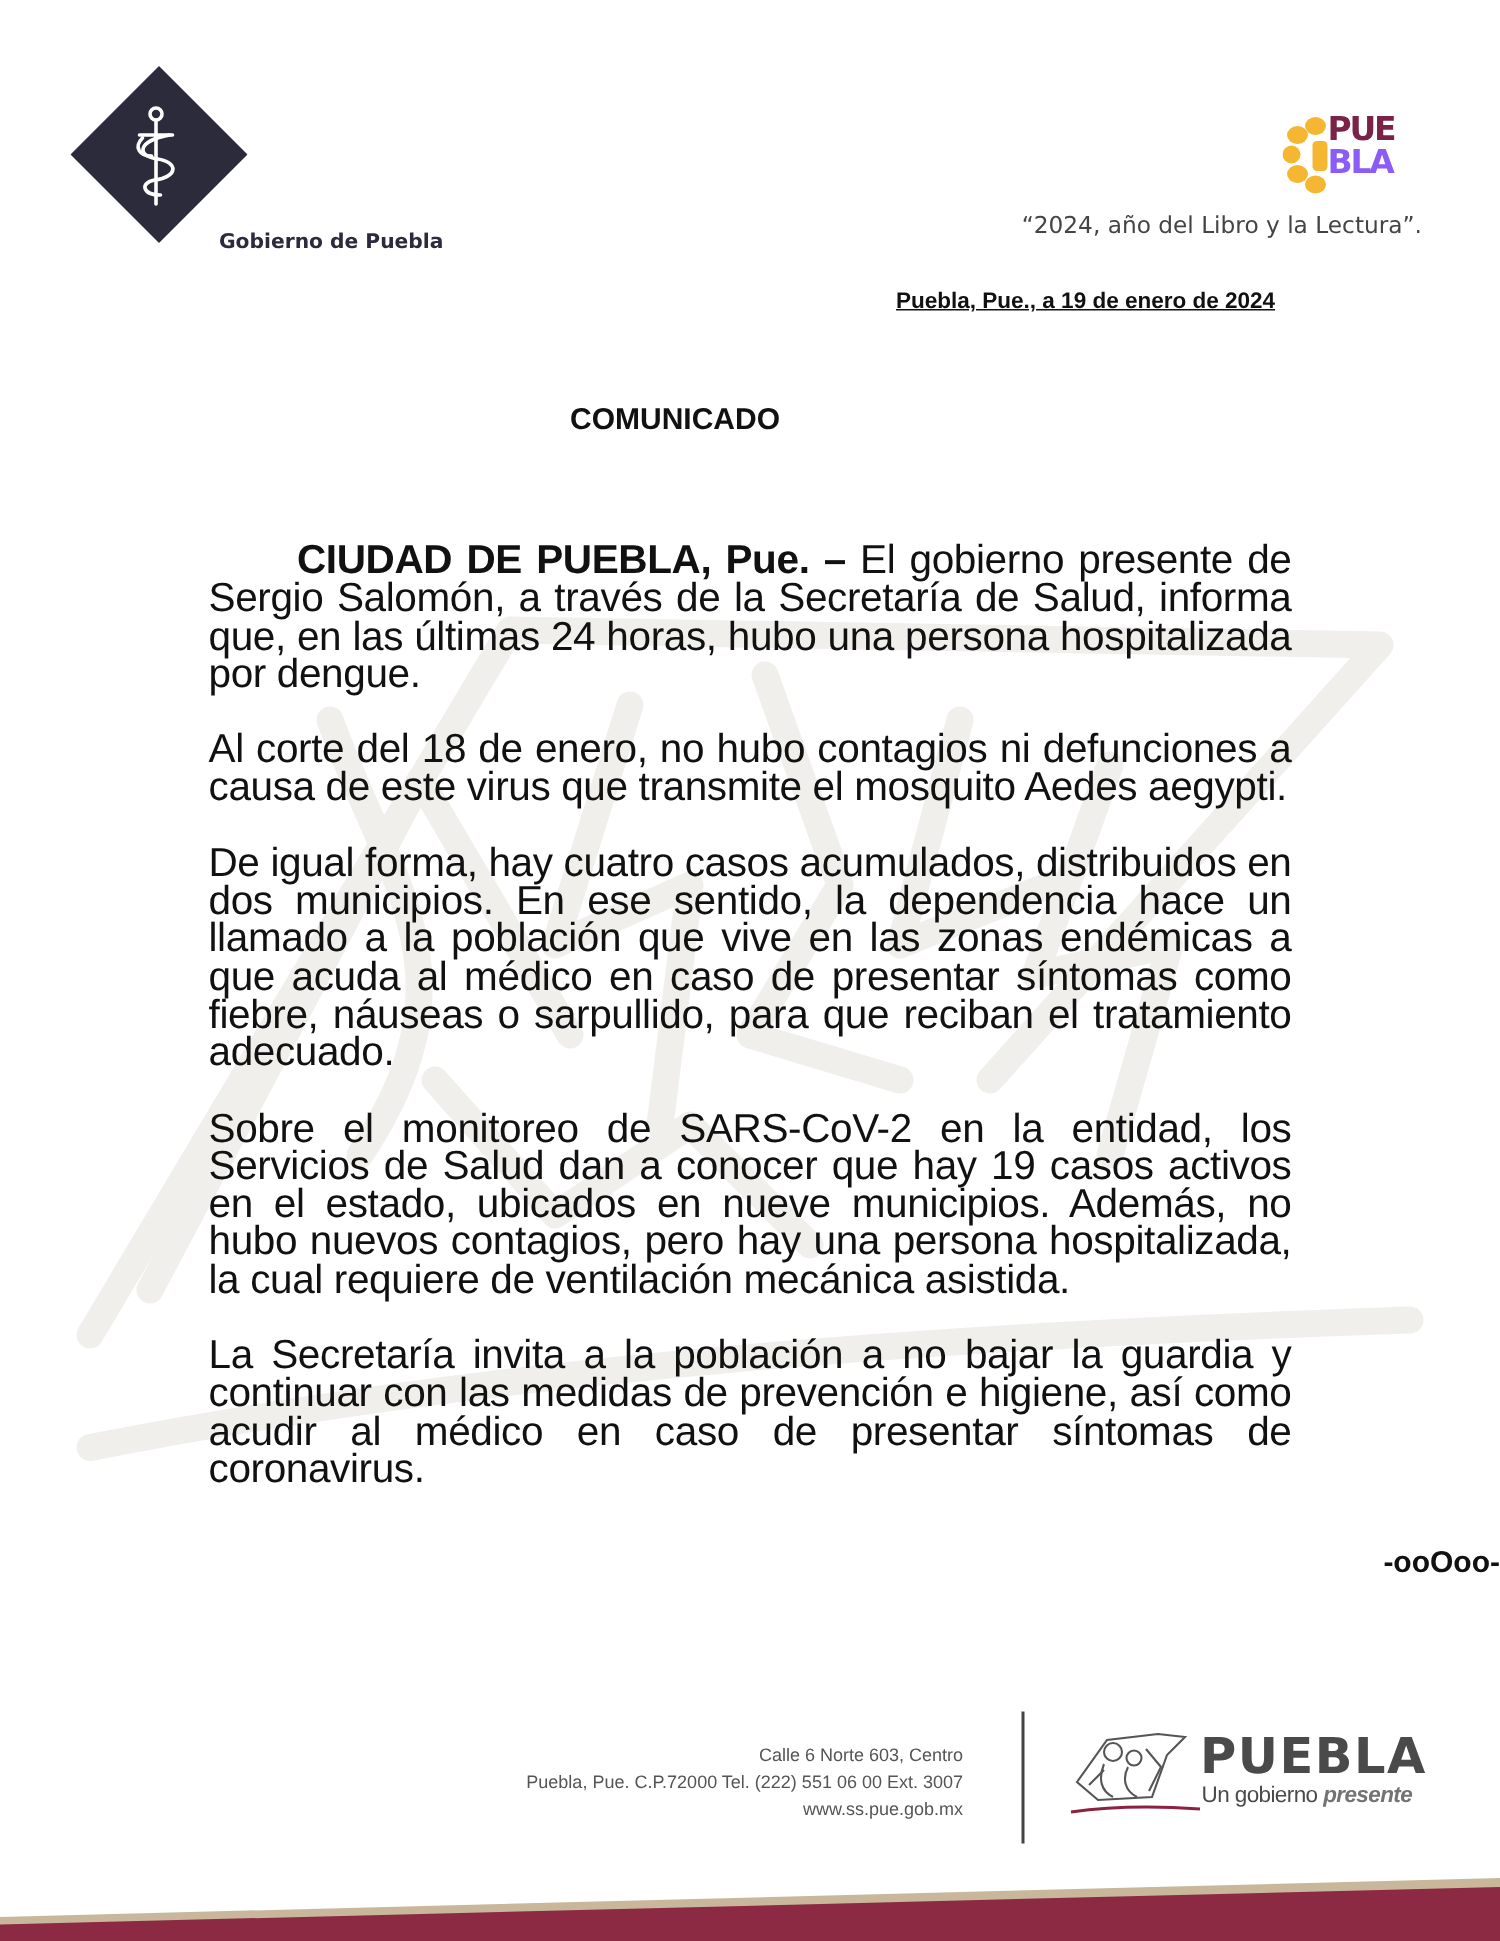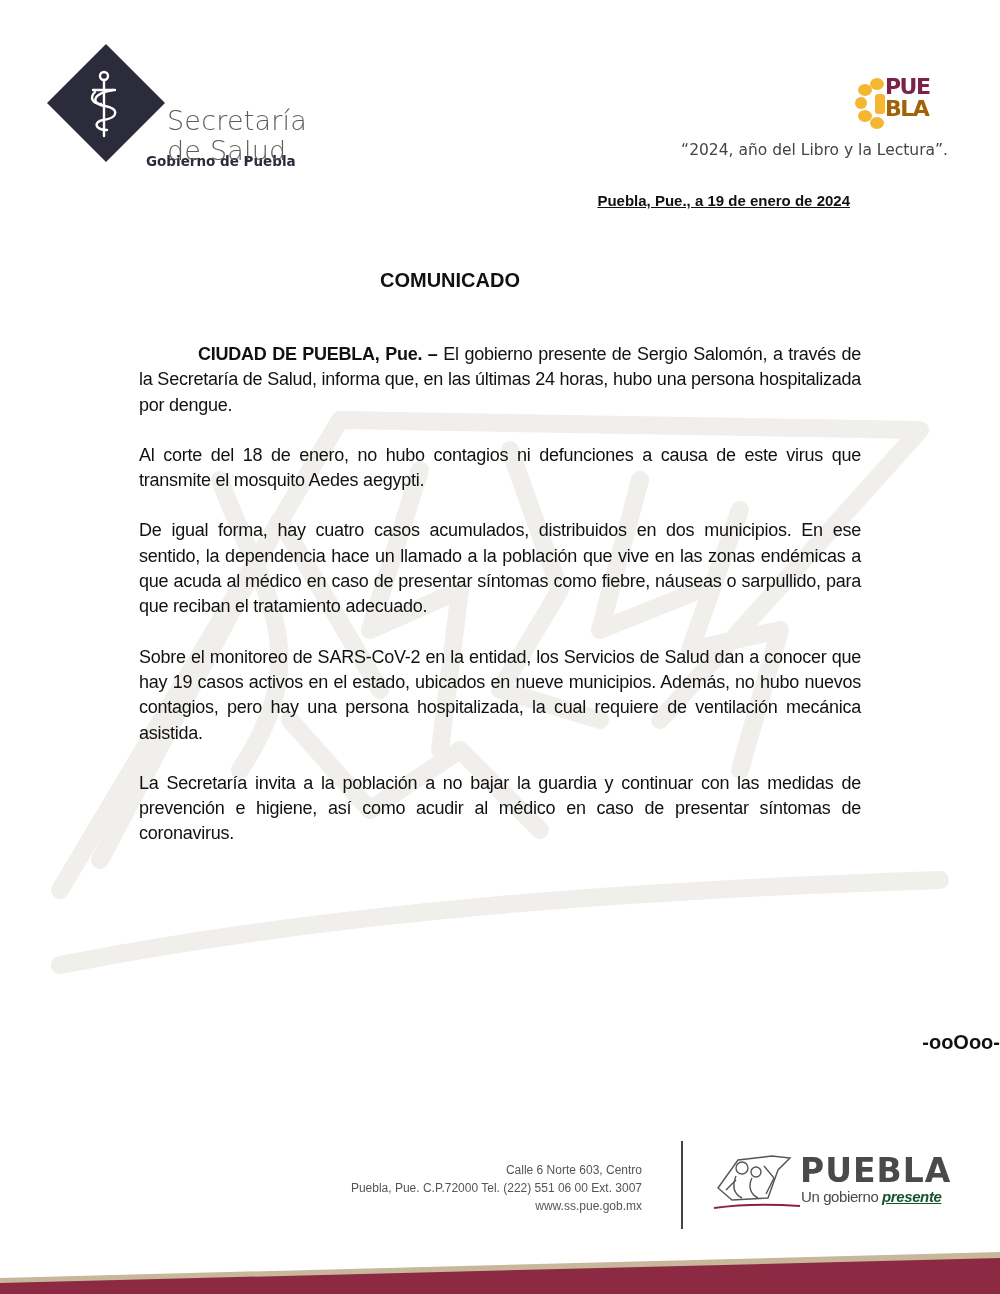--- a/index.html
+++ b/index.html
@@ -12,40 +12,40 @@
     .ss-logo { position: absolute; left: 22px; top: 22px; width: 300px; height: 160px; z-index: 1; }
     .ss-diamond { position: absolute; left: 25px; top: 22px; width: 118px; height: 118px; }
     .ss-title { position: absolute; left: 145px; top: 84px; font-family: "DejaVu Sans", sans-serif; font-size: 27px; line-height: 30px; color: #5b5b5b; font-weight: 300; letter-spacing: 0.2px; }
     .ss-title span { display: block; }
     .ss-gov { position: absolute; left: 146px; top: 153px; font-family: "DejaVu Sans", sans-serif; font-weight: bold; font-size: 13.5px; color: #2c2b3c; }
 
     
     .pue-logo { position: absolute; left: 855px; top: 76px; width: 90px; height: 55px; z-index: 1; }
     .pue-letters { position: absolute; left: 30px; top: 0; font-family: "DejaVu Sans", sans-serif; font-weight: bold; font-size: 22px; line-height: 22px; letter-spacing: -1.5px; }
     .pue-letters .l1 { display: block; color: #7a2248; }
-    .pue-letters .l2 { display: block; color: #a16207; }
+    .pue-letters .l2 { display: block; color: #8b5cf6; }
     .motto { position: absolute; right: 52px; top: 141px; font-family: "DejaVu Sans", sans-serif; font-size: 15.5px; color: #444; z-index: 1; }
 
     
     .date { position: absolute; right: 150px; top: 192px; font-weight: bold; font-size: 15px; z-index: 1; text-decoration: underline; }
     .title { position: absolute; left: 0; width: 900px; text-align: center; top: 269px; font-weight: bold; font-size: 20px; z-index: 1; }
-    .content { position: absolute; left: 139px; width: 722px; top: 342px; z-index: 1; font-size: 18px; line-height: 25.3px; }
+    .content { position: absolute; left: 139px; width: 722px; top: 361px; z-index: 1; font-size: 27px; line-height: 25.3px; }
     .content p { margin: 0 0 25px 0; text-align: justify; letter-spacing: -0.25px; }
     .content p.first { text-indent: 59px; }
     .content .lead { font-weight: bold; }
     .closing { position: absolute; left: 0; width: 1000px; text-align: right; top: 1031px; font-weight: bold; font-size: 20px; z-index: 1; }
 
     
     .address { position: absolute; right: 358px; top: 1161px; text-align: right; font-size: 12px; line-height: 18px; color: #555; z-index: 1; }
     .address span { display: block; }
     .footer-divider { position: absolute; left: 681px; top: 1141px; width: 2px; height: 88px; background: #444; z-index: 1; }
     .gp-logo { position: absolute; left: 712px; top: 1150px; width: 245px; height: 65px; z-index: 1; }
     .gp-word { position: absolute; left: 88px; top: 4px; font-family: "DejaVu Sans", sans-serif; font-weight: bold; font-size: 33px; line-height: 34px; color: #4a4a4a; letter-spacing: 1px; }
     .gp-sub { position: absolute; left: 89px; top: 38px; font-family: "Liberation Sans", sans-serif; font-size: 15px; color: #4a4a4a; letter-spacing: -0.4px; }
-    .gp-sub b { color: #14532d; font-style: italic; text-decoration: underline; }
+    .gp-sub b { color: #737373; font-style: italic; }
     .band { position: absolute; left: 0; top: 1230px; width: 1000px; height: 64px; z-index: 1; }
   </style>
 </head>
 <body>
 
 <svg class="watermark" viewBox="0 0 920 600" preserveAspectRatio="none">
   <g fill="none" stroke="#f1efec" stroke-width="18" stroke-linecap="round" stroke-linejoin="round">
     <path d="M20 500 L300 30 L880 40 L620 330"></path>
     <path d="M60 470 L240 130 L340 300"></path>
     <path d="M180 90 C 220 200, 280 260, 200 380"></path>
@@ -62,24 +62,20 @@
   <svg class="ss-diamond" viewBox="0 0 118 118">
     <polygon points="59,0 118,59 59,118 0,59" fill="#2c2b3c"></polygon>
     <g fill="none" stroke="#ffffff" stroke-width="2.4" stroke-linecap="round">
       <circle cx="57" cy="32" r="4"></circle>
       <line x1="57" y1="36" x2="57" y2="92"></line>
       <path d="M46 46 L68 46"></path>
       <path d="M66 46 C 44 50, 44 60, 58 62 C 72 64, 72 74, 56 76 C 46 78, 48 86, 60 86"></path>
       <path d="M48 48 C 42 54, 46 60, 54 60"></path>
     </g>
   </svg>
-  <div class="ss-title">
-    <span>Secretaría</span>
-    <span>de Salud</span>
-  </div>
 </div>
 <div class="ss-gov">Gobierno de Puebla</div>
 
 <div class="pue-logo">
   <svg width="32" height="55" viewBox="0 0 32 55" style="position:absolute;left:0;top:0;">
     <g fill="#f5b731">
       <ellipse cx="22" cy="8" rx="7" ry="6"></ellipse>
       <ellipse cx="10" cy="14" rx="7" ry="6"></ellipse>
       <ellipse cx="6" cy="27" rx="6" ry="6"></ellipse>
       <ellipse cx="10" cy="40" rx="7" ry="6"></ellipse>

